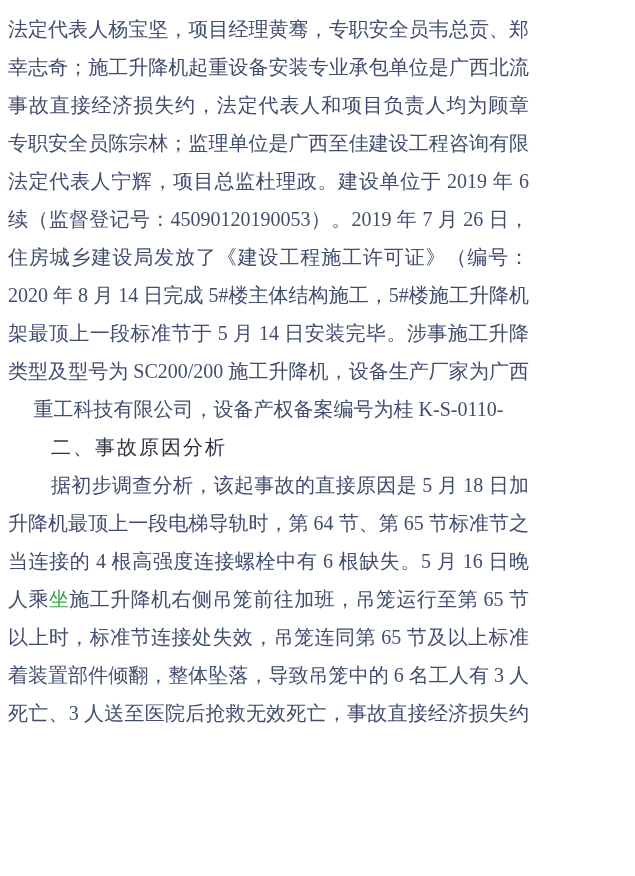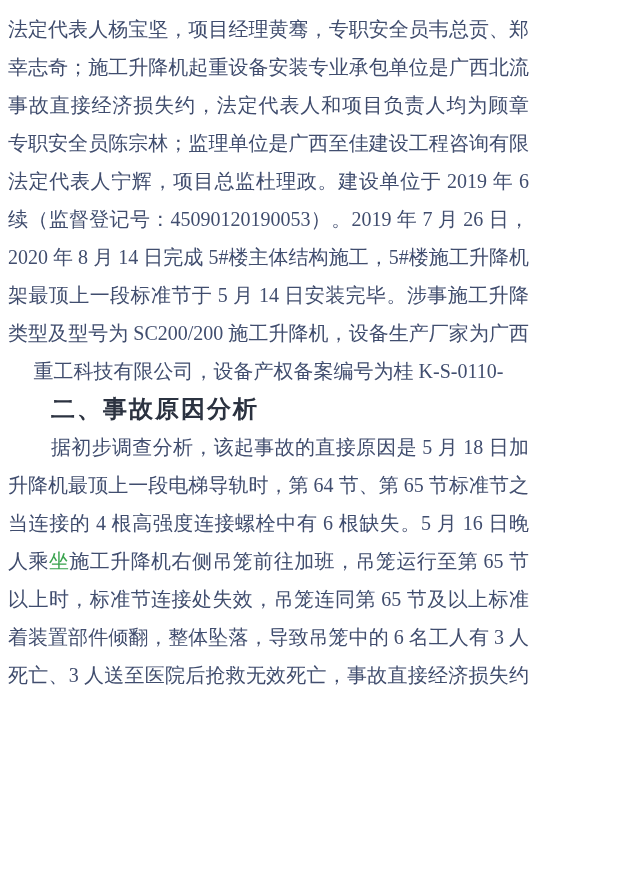--- a/index.html
+++ b/index.html
@@ -32,39 +32,40 @@
     text-align-last: left;
   }
   .line.indent {
     padding-left: 43px;
   }
   .line .green {
     color: var(--green, #3aa34f);
   }
   .line.heading {
     font-family: "Liberation Sans", "DejaVu Sans", sans-serif;
-    font-weight: bold;
-    font-size: 24px;
+    font-weight: normal;
+    font-size: 20px;
     color: var(--heading, #2b3240);
     text-align: left;
     text-align-last: left;
     letter-spacing: 2px;
   }
 </style>
 </head>
 <body>
 
 <div class="page">
   <div class="para">
       <div class="line"><span class="">法定代表人杨宝坚，项目经理黄骞，专职安全员韦总贡、郑杰松、</span></div>
       <div class="line"><span class="">幸志奇；施工升降机起重设备安装专业承包单位是广西北流航博</span></div>
       <div class="line"><span class="">事故直接经济损失约，法定代表人和项目负责人均为顾章保，</span></div>
       <div class="line"><span class="">专职安全员陈宗林；监理单位是广西至佳建设工程咨询有限公司，</span></div>
       <div class="line"><span class="">法定代表人宁辉，项目总监杜理政。建设单位于 2019 年 6 月 40</span></div>
       <div class="line"><span class="">续（监督登记号：45090120190053）。2019 年 7 月 26 日，玉林市</span></div>
+      <div class="line"><span class="">住房城乡建设局发放了《建设工程施工许可证》（编号：</span></div>
       <div class="line"><span class="">2020 年 8 月 14 日完成 5#楼主体结构施工，5#楼施工升降机导轨</span></div>
       <div class="line"><span class="">架最顶上一段标准节于 5 月 14 日安装完毕。涉事施工升降机设备</span></div>
       <div class="line"><span class="">类型及型号为 SC200/200 施工升降机，设备生产厂家为广西长航</span></div>
       <div class="line last"><span class="">重工科技有限公司，设备产权备案编号为桂 K-S-0110-0223。</span></div>
     </div>
 
   <div class="line heading indent">二、事故原因分析</div>
 
   <div class="para">
       <div class="line indent"><span class="">据初步调查分析，该起事故的直接原因是 5 月 18 日加装施工</span></div>

